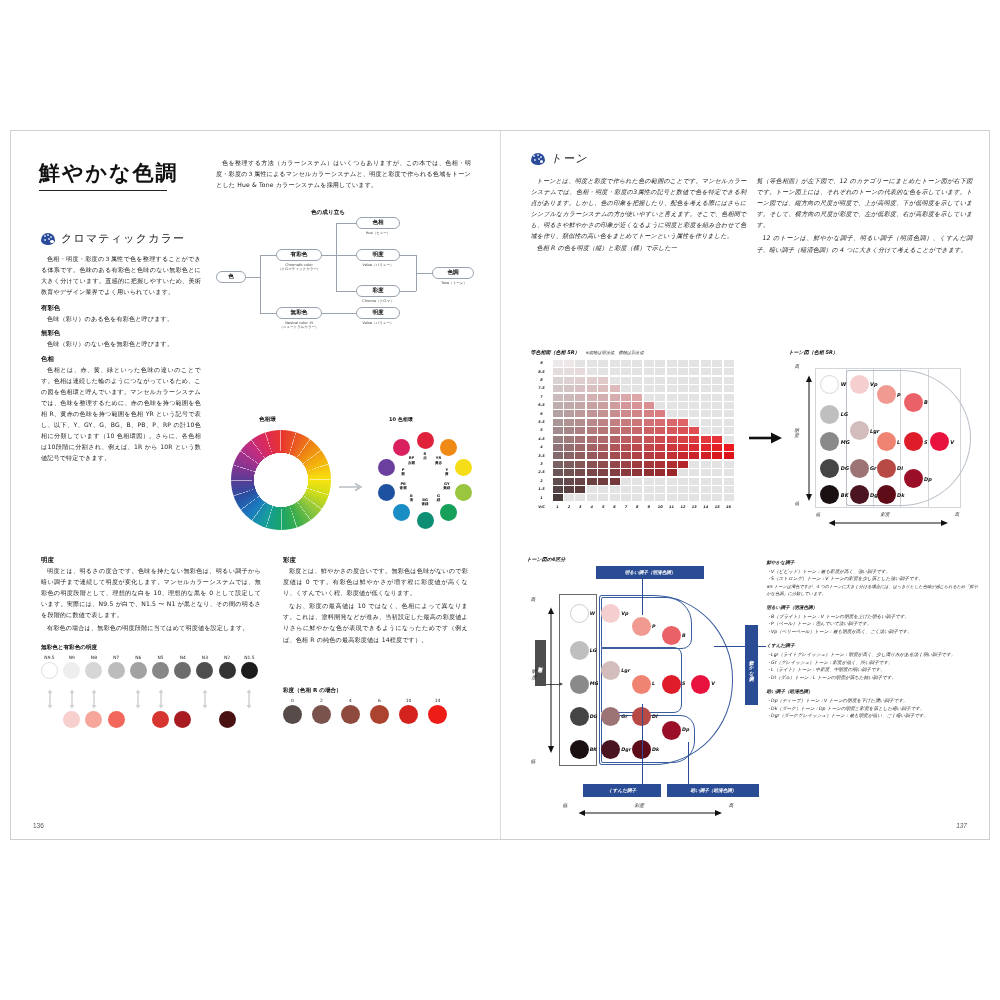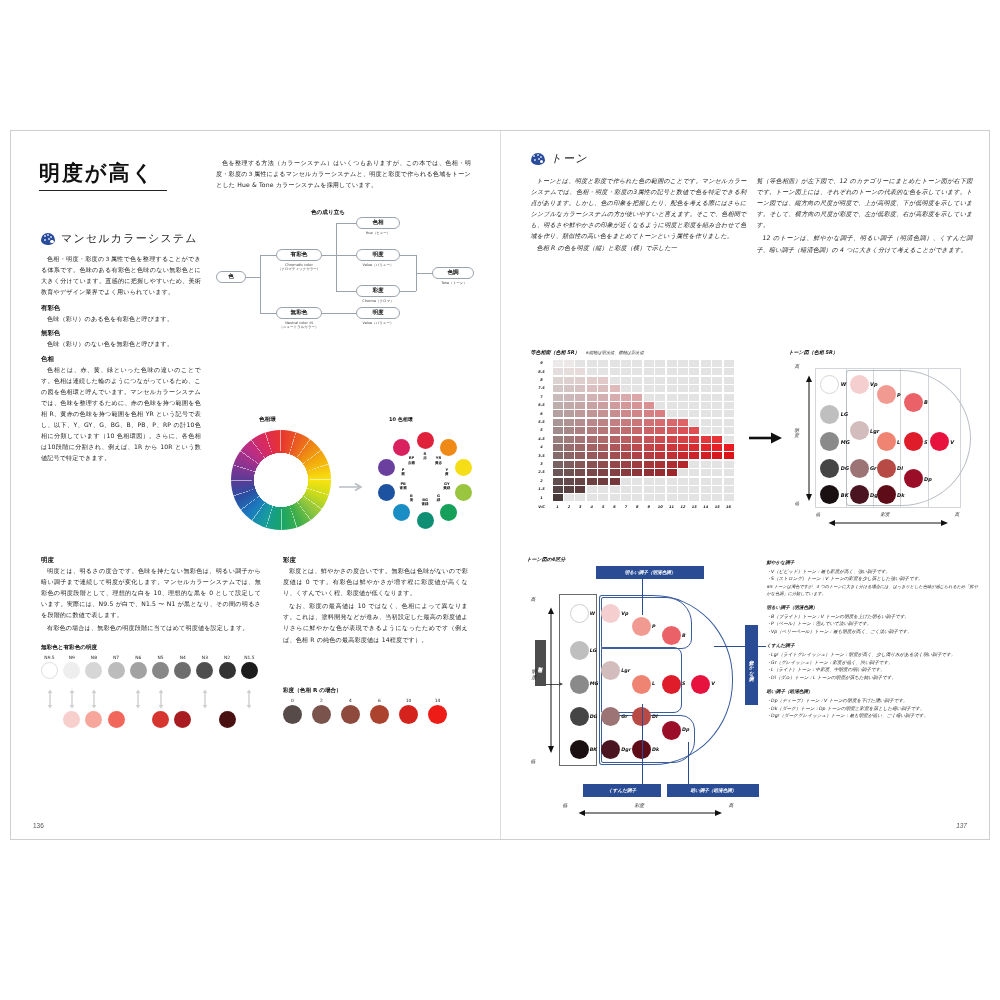--- a/index.html
+++ b/index.html
@@ -136,33 +136,33 @@
 </style>
 </head>
 <body>
 
 <div id="stage">
   <div class="spread">
 
     <div class="page page-left">
 
       <div style="position:absolute;left:28px;top:28px;">
-        <div class="page-title jp">明度が高く</div>
+        <div class="page-title jp">鮮やかな色調</div>
         <div class="title-rule"></div>
       </div>
 
       <div class="sec-head jp" style="position:absolute;left:30px;top:100px;">
         <span class="palette-icon">
             <i></i>
             <i></i>
             <i></i>
             <i></i>
             <i></i>
           </span>
-        <span>マンセルカラーシステム</span>
+        <span>クロマティックカラー</span>
       </div>
 
       <div style="position:absolute;left:30px;top:122px;width:160px;">
         <div class="body-txt jp indent">色相・明度・彩度の３属性で色を整理することができる体系です。色味のある有彩色と色味のない無彩色とに大きく分けています。直感的に把握しやすいため、美術教育やデザイン業界でよく用いられています。</div>
 
         <div class="sub-head jp" style="margin-top:7px;">有彩色</div>
         <div class="body-txt jp indent">色味（彩り）のある色を有彩色と呼びます。</div>
 
         <div class="sub-head jp" style="margin-top:5px;">無彩色</div>
         <div class="body-txt jp indent">色味（彩り）のない色を無彩色と呼びます。</div>

